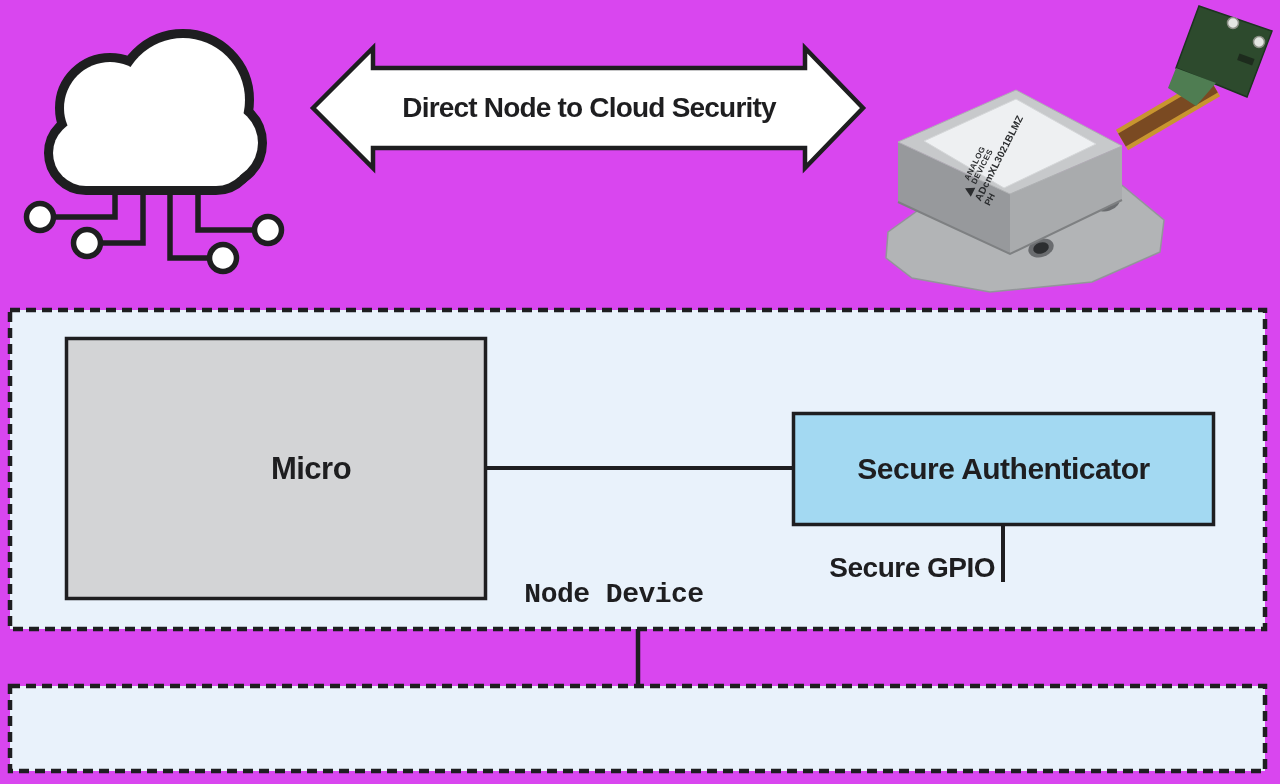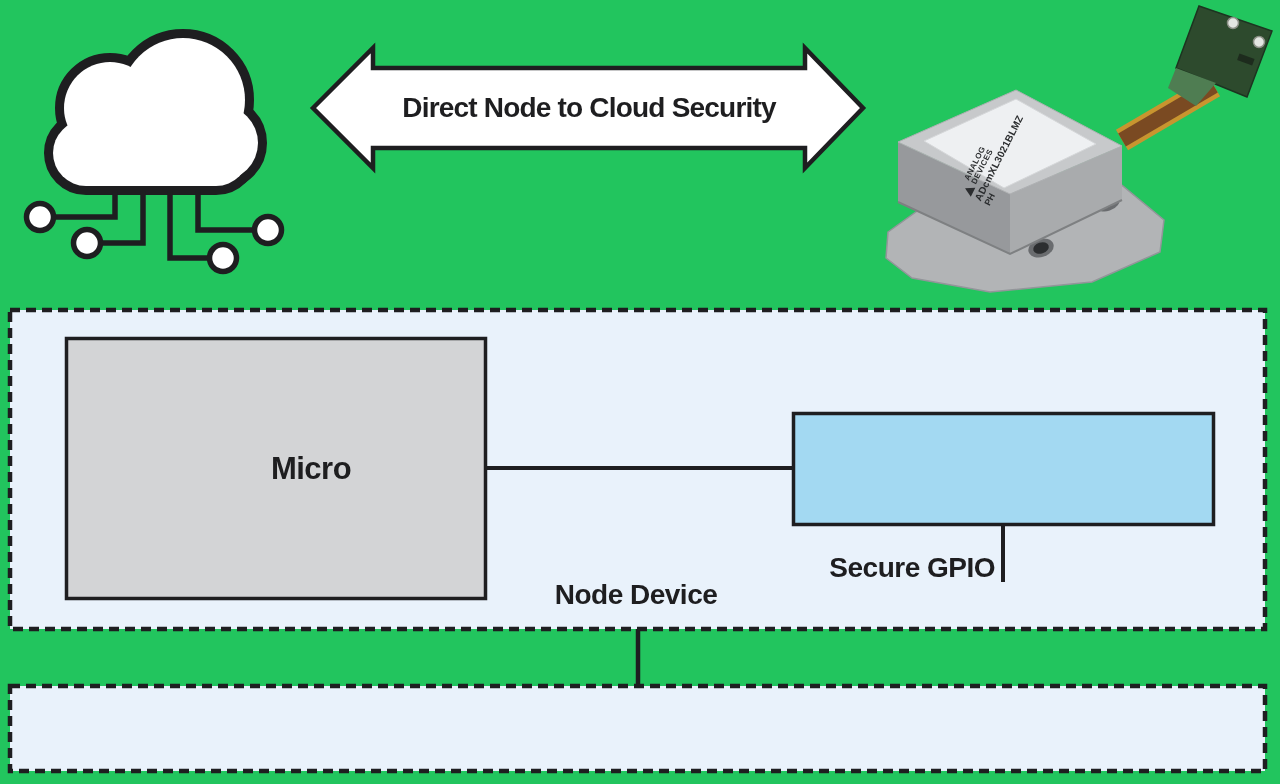--- a/index.html
+++ b/index.html
@@ -1,28 +1,28 @@
 <!DOCTYPE html>
 <html><head>
 <meta charset="utf-8">
 <style>
   * { margin:0; padding:0; box-sizing:border-box; }
   html,body { width:1280px; height:784px; background:#ffffff; }
   body { font-family:"Liberation Sans", sans-serif; }
-  .stage { position:relative; width:1280px; height:784px; background:#22c55e; overflow:hidden; color:#1e1e20; }
+  .stage { position:relative; width:1280px; height:784px; background:#d946ef; overflow:hidden; color:#1e1e20; }
   .geo { position:absolute; left:0; top:0; }
   .label { position:absolute; font-weight:700; color:#1e1e20; letter-spacing:-0.5px; white-space:nowrap; }
   .flex-center { display:flex; align-items:center; justify-content:center; }
 
   .arrow-text  { left:373px; top:68px;  width:432px; height:80px;  font-size:28px; letter-spacing:-0.8px; }
   .micro-text  { left:65px;  top:337px; width:492px; height:263px; font-size:31px; }
   .auth-text   { left:792px; top:412px; width:423px; height:114px; font-size:30px; }
   .bus-text    { left:470px; top:424px; width:340px; height:32px;  line-height:32px; text-align:center; font-size:28px; }
   .gpio-text   { left:753px; top:553px; width:242px; height:30px;  line-height:30px; text-align:right;  font-size:28px; }
-  .nodedev-text{ left:436px; top:580px; width:400px; height:30px;  line-height:30px; text-align:center; font-size:28px; }
+  .nodedev-text{ left:414px; top:580px; width:400px; height:30px;  line-height:30px; text-align:center; font-size:28px;font-family:Liberation Mono, monospace; }
   .remote-text { left:10px;  top:686px; width:1255px; height:85px; font-size:29px; }
 
   .sup { font-size:62%; vertical-align:super; line-height:0; }
   .reg { font-size:55%; vertical-align:super; line-height:0; }
 
   
   .module-label { position:absolute; left:944px; top:116px; width:134px; height:52px;
                   transform:rotate(-63deg); display:flex; flex-direction:column;
                   align-items:flex-start; gap:1px; color:#2b2d2f; font-weight:700; }
   .brand-row { display:flex; align-items:flex-end; gap:3px; }
@@ -122,20 +122,21 @@
       <polyline points="898,202 1010,254 1122,200" fill="none" stroke="#7e8082" stroke-width="2"></polyline>
 
       <polygon points="924,141 1016,99 1096,144 1004,188" fill="#eef0f2" stroke="#d5d7d9" stroke-width="1"></polygon>
     </g>
   </svg>
 
   <div class="label arrow-text flex-center">Direct Node to Cloud Security</div>
 
   <div class="label micro-text flex-center">Micro</div>
 
+  <div class="label auth-text flex-center">Secure Authenticator</div>
 
 
   <div class="label gpio-text">Secure GPIO</div>
 
   <div class="label nodedev-text">Node Device</div>
 
 
   <div class="module-label">
     <div class="brand-row">
       <span class="adi-logo"></span>

